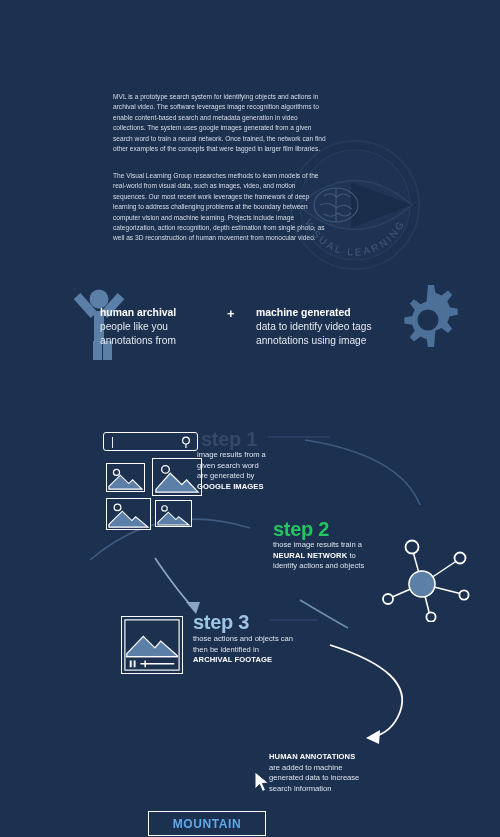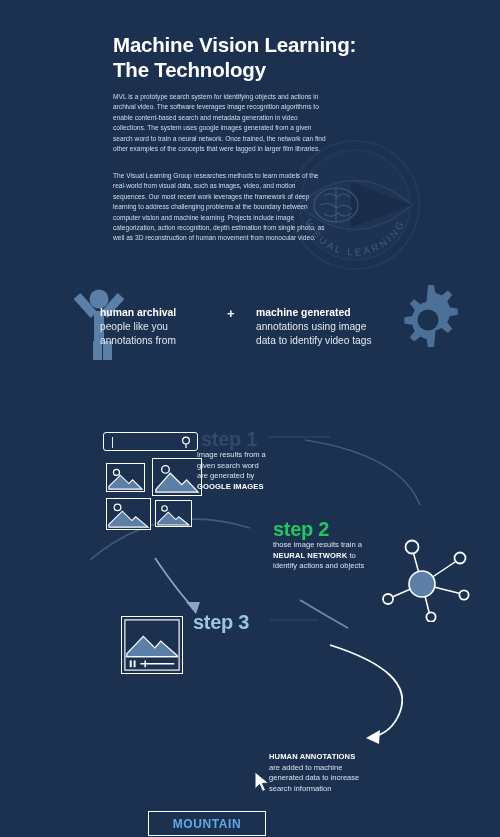--- a/index.html
+++ b/index.html
@@ -127,24 +127,20 @@
 
       <defs>
         <path id="arcpath" d="M15 78 A54 54 0 0 0 119 78"></path>
       </defs>
       <text font-family="'Liberation Sans', sans-serif" font-size="10" fill="#98b6d2" letter-spacing="2.6">
         <textPath href="#arcpath" startOffset="4%">VISUAL LEARNING GROUP</textPath>
       </text>
     </svg>
   </div>
 
-  <h1 class="title">
-    <span>Machine Vision Learning:</span><br>
-    <span>The Technology</span>
-  </h1>
 
   <p class="para" id="para1">MVL is a prototype search system for identifying objects and actions in archival video. The software leverages image recognition algorithms to enable content-based search and metadata generation in video collections.  The system uses google images generated from a given search word to train a neural network. Once trained, the network can find other examples of the concepts that were tagged in larger film libraries.</p>
   <p class="para" id="para2">The Visual Learning Group researches methods to learn models of the real-world from visual data, such as images, video, and motion sequences. Our most recent work leverages the framework of deep learning to address challenging problems at the boundary between computer vision and machine learning. Projects include image categorization, action recognition, depth estimation from single photo, as well as 3D reconstruction of human movement from monocular video.</p>
 
   <div class="hm-person">
     <svg viewBox="0 0 54 72" width="54" height="72">
       <circle cx="27" cy="11" r="9.5" fill="#5b7fa6"></circle>
       <rect x="22" y="23" width="10" height="32" fill="#5b7fa6"></rect>
       <path d="M22 27 L5 8" stroke="#5b7fa6" stroke-width="9" stroke-linecap="butt"></path>
       <path d="M32 27 L49 8" stroke="#5b7fa6" stroke-width="9" stroke-linecap="butt"></path>
@@ -156,22 +152,22 @@
   <div class="hm-block" id="hm-left">
     <div class="hm-head">human archival</div>
     <div class="hm-sub">people like you</div>
     <div class="hm-sub">annotations from</div>
   </div>
 
   <div class="plus">+</div>
 
   <div class="hm-block" id="hm-right">
     <div class="hm-head">machine generated</div>
+    <div class="hm-sub">data to identify video tags</div>
     <div class="hm-sub">annotations using image</div>
-    <div class="hm-sub">data to identify video tags</div>
   </div>
 
   <div class="hm-gear">
     <svg viewBox="0 0 66 66" width="66" height="66">
       <g fill="#4d7099">
         <path d="M33 2 l6 0 1.5 8 a24 24 0 0 1 6 2.5 l6.5-5 4.2 4.2 -5 6.5 a24 24 0 0 1 2.5 6 l8 1.5 0 6 -8 1.5 a24 24 0 0 1 -2.5 6 l5 6.5 -4.2 4.2 -6.5-5 a24 24 0 0 1 -6 2.5 L39 64 l-6 0 -1.5-8 a24 24 0 0 1 -6-2.5 l-6.5 5 -4.2-4.2 5-6.5 a24 24 0 0 1 -2.5-6 L9.3 40.5 l0-6 8-1.5 a24 24 0 0 1 2.5-6 l-5-6.5 4.2-4.2 6.5 5 a24 24 0 0 1 6-2.5 Z"></path>
       </g>
       <circle cx="33" cy="37" r="10.5" fill="#1c3050"></circle>
     </svg>
   </div>
@@ -265,20 +261,25 @@
       <path d="M5 38 L22 20 L34 32 L40 25 L57 40 L57 41 L5 41 Z" fill="#5b7fa6" stroke="#ffffff" stroke-width="1.3"></path>
       <line x1="4" y1="41" x2="58" y2="41" stroke="#ffffff" stroke-width="1.3"></line>
       <rect x="8" y="45" width="2" height="7" fill="#ffffff"></rect>
       <rect x="12" y="45" width="2" height="7" fill="#ffffff"></rect>
       <line x1="19" y1="48.5" x2="54" y2="48.5" stroke="#ffffff" stroke-width="1.6"></line>
       <line x1="24" y1="45" x2="24" y2="52" stroke="#ffffff" stroke-width="1.6"></line>
     </svg>
   </div>
 
   <div class="step-label" id="step3-label">step 3</div>
+  <div class="step-body" id="step3-body">
+    <span>those actions and objects can</span><br>
+    <span>then be identified in</span><br>
+    <b>ARCHIVAL FOOTAGE</b>
+  </div>
 
   <div class="step-body" id="step4-body">
     <b>HUMAN ANNOTATIONS</b><br>
     <span>are added to machine</span><br>
     <span>generated data to increase</span><br>
     <span>search information</span>
   </div>
 
   <div class="tagbox">
     <span>MOUNTAIN</span>

